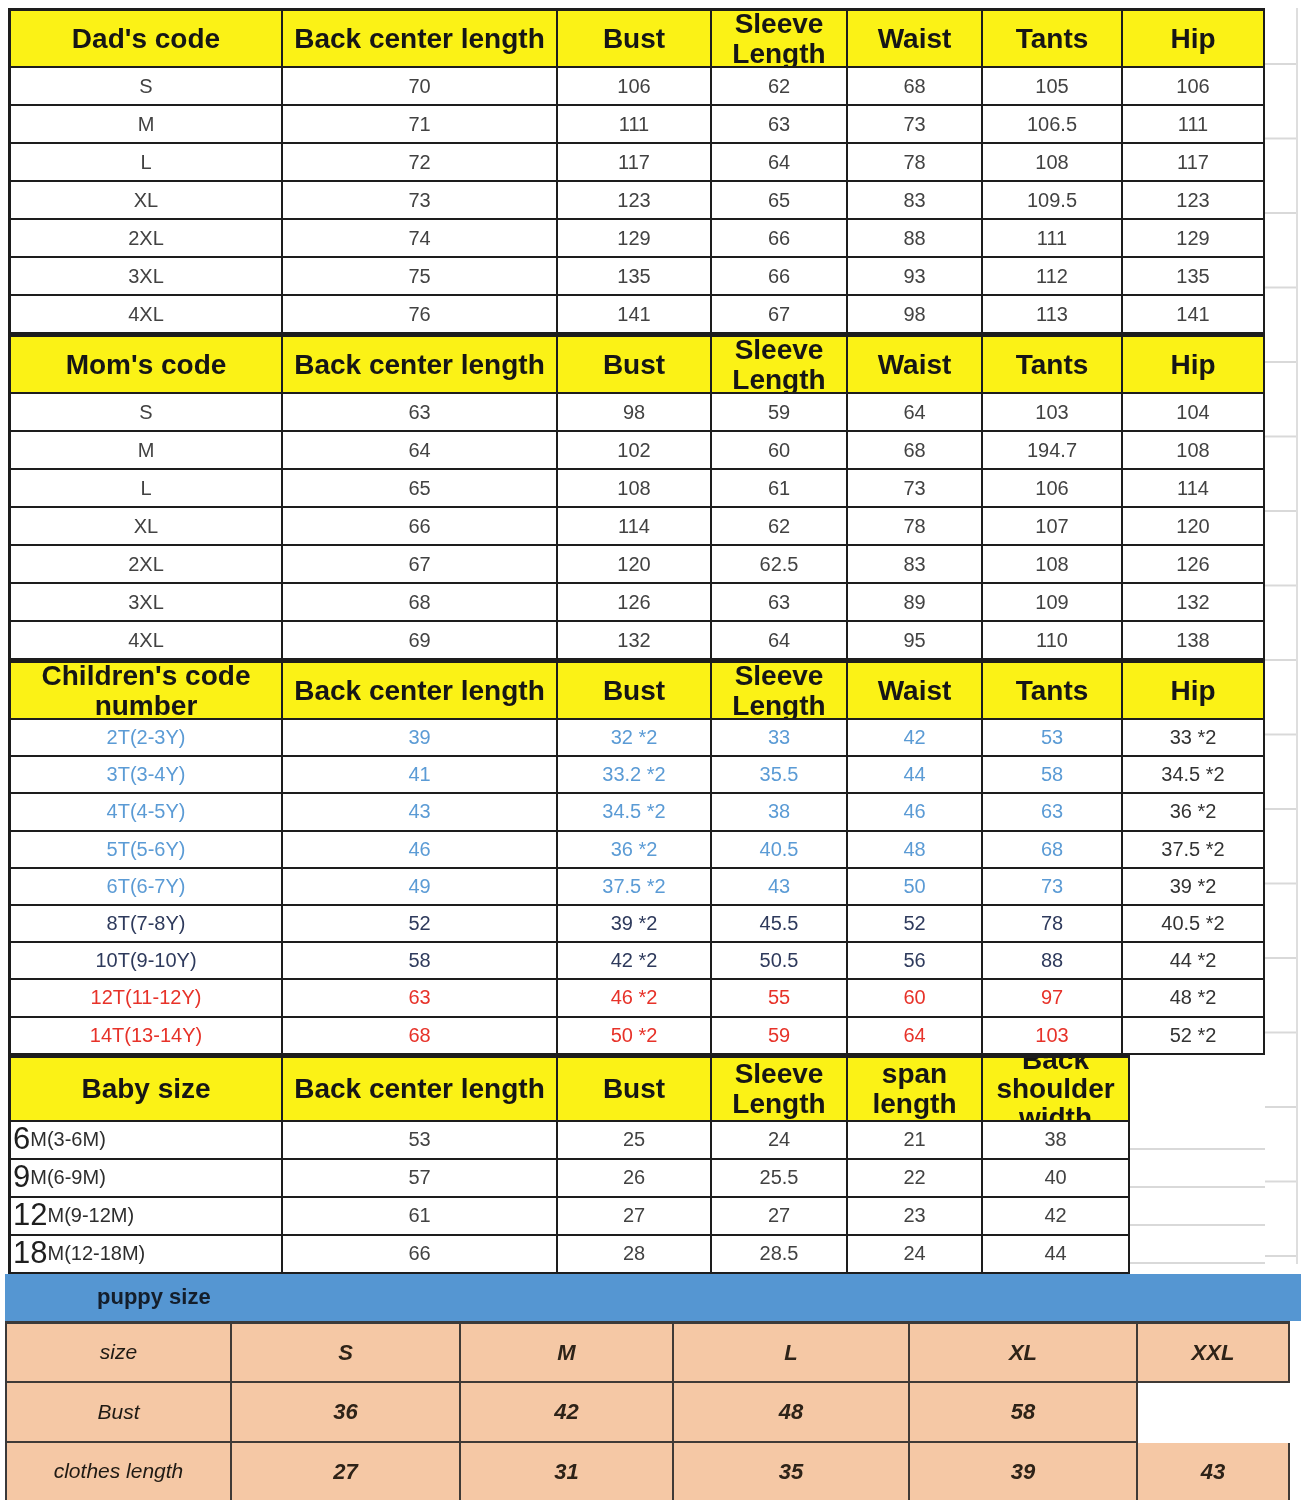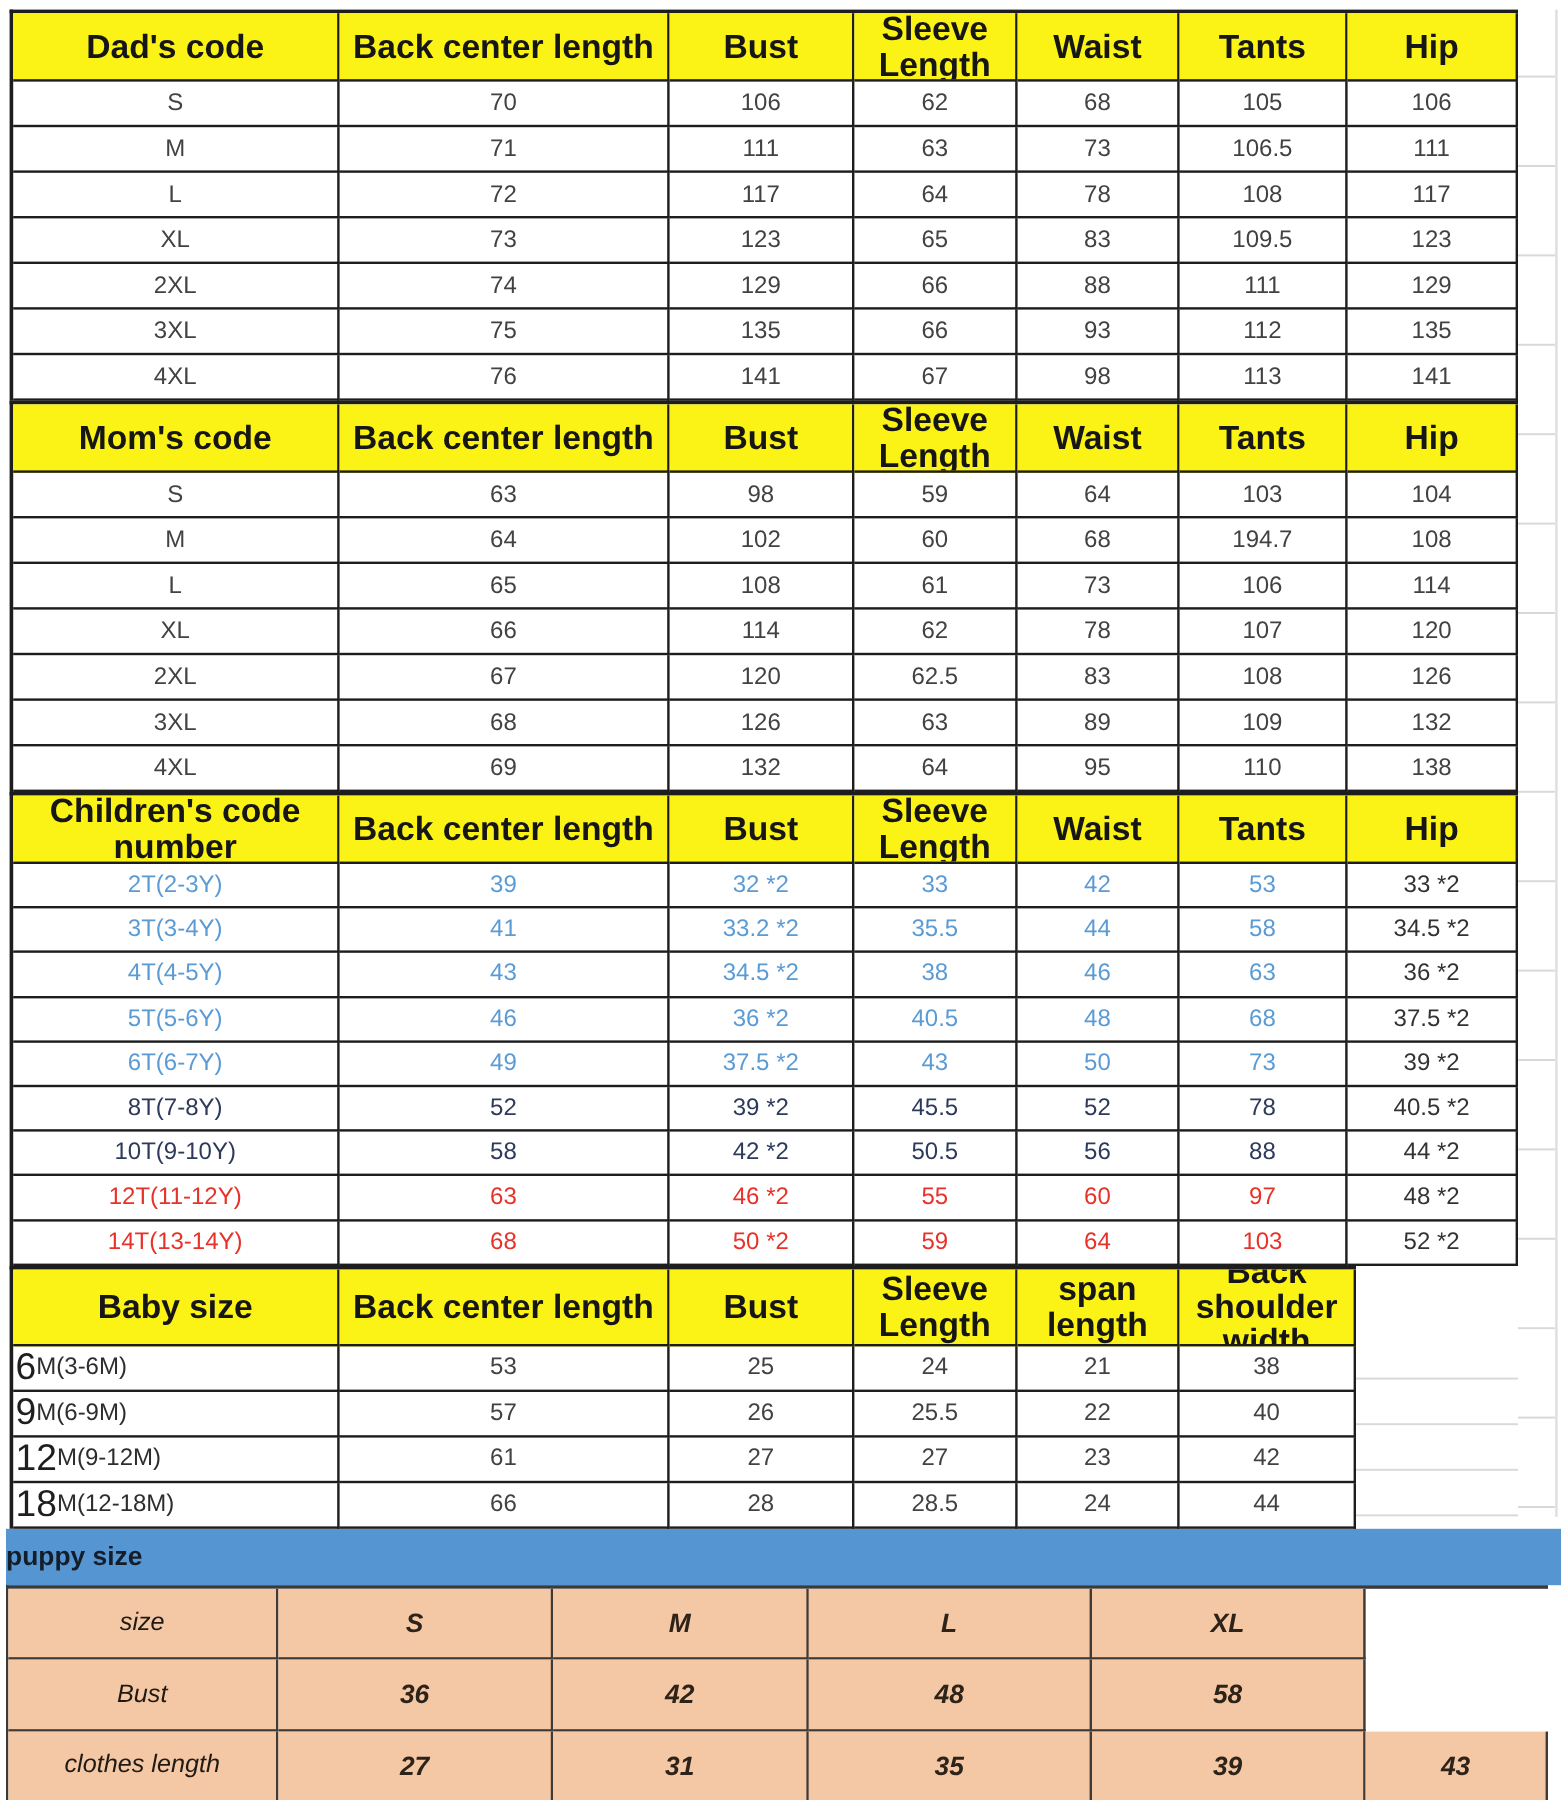--- a/index.html
+++ b/index.html
@@ -48,21 +48,21 @@
   }
   .baby-faint{
     position:absolute;left:1130px;top:1112px;width:135px;height:152px;
     background-image:linear-gradient(to bottom,#d9d9d9 0 2px,transparent 2px 100%);
     background-size:100% 38px;background-position:0 36px;background-repeat:repeat-y;
   }
 
   
   .puppy-bar{
     margin-left:-3px;width:1296px;height:47px;background:#5596d2;
-    display:flex;align-items:center;box-sizing:border-box;
+    display:flex;align-items:center;padding-left:92px;box-sizing:border-box;
     font-size:22px;font-weight:600;color:#141e2b;
   }
   .ptbl{border-top:3px solid #3a3a3a;border-left:2px solid #3a3a3a;width:max-content;margin-left:-3px;}
   .pcell{
     background:#f5c8a5;border-right:2.5px solid #3f3a36;border-bottom:2.5px solid #3f3a36;
     color:#262019;
     font-style:italic;
   }
   .plabel{font-size:21px;color:#1f1a14;}
   .pval{font-weight:bold;font-size:22px;color:#2e2318;}
@@ -362,20 +362,21 @@
   <div class="puppy-bar">
     <span>puppy size</span>
   </div>
   <section class="ptbl">
       <div class="row puppy-cols r60">
         <div class="cell pcell plabel">size</div>
         <div class="cell pcell pval">S</div>
         <div class="cell pcell pval">M</div>
         <div class="cell pcell pval">L</div>
         <div class="cell pcell pval">XL</div>
+        <div class="cell pcell pval">XXL</div>
       </div>
       <div class="row puppy-cols r60">
         <div class="cell pcell plabel">Bust</div>
         <div class="cell pcell pval">36</div>
         <div class="cell pcell pval">42</div>
         <div class="cell pcell pval">48</div>
         <div class="cell pcell pval">58</div>
       </div>
       <div class="row puppy-cols r60">
         <div class="cell pcell plabel">clothes length</div>

